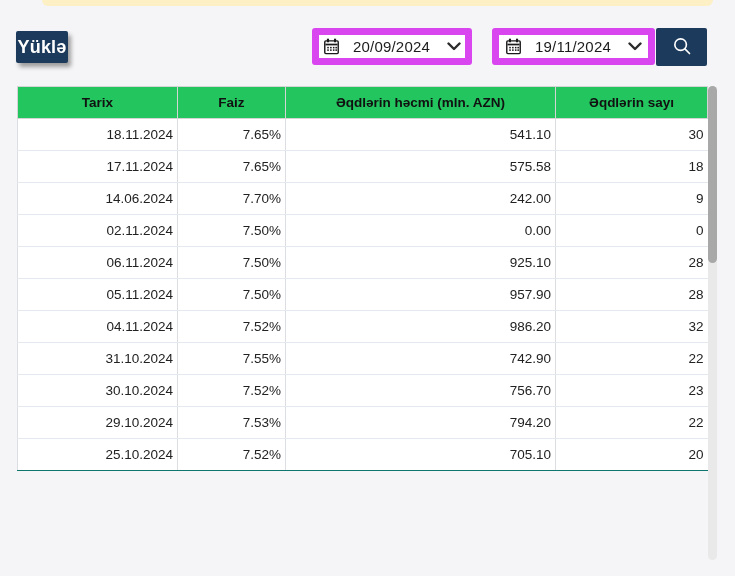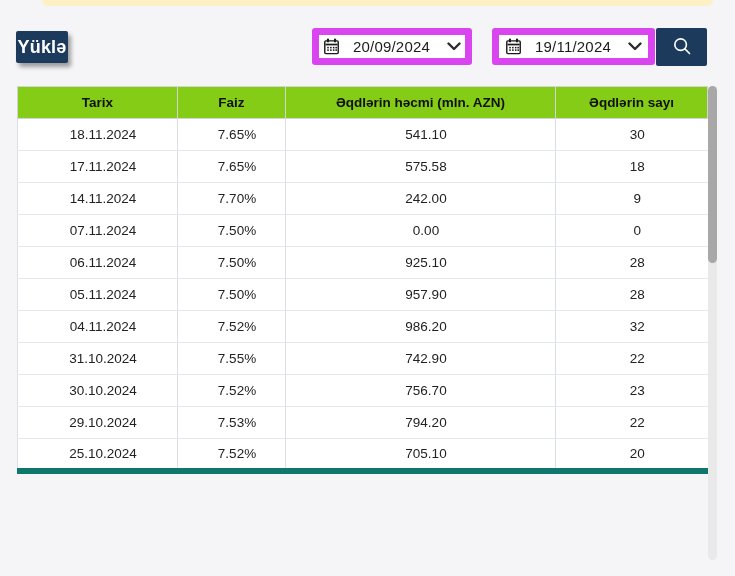--- a/index.html
+++ b/index.html
@@ -45,33 +45,33 @@
     position:absolute;left:656px;top:28px;width:51px;height:38px;
     background:#1c3a5c;border:none;border-radius:2px;
     display:flex;align-items:center;justify-content:center;cursor:pointer;
   }
 
   
   .table-wrap{position:absolute;left:17px;top:86px;width:690px;}
   table{border-collapse:collapse;table-layout:fixed;width:690px;background:#fff;}
   col.c1{width:160px;} col.c2{width:108px;} col.c3{width:270px;} col.c4{width:152px;}
   thead th{
-    background:#84cc16;height:27px;box-sizing:border-box;
+    background:#22c55e;height:27px;box-sizing:border-box;
     font-size:13.5px;font-weight:700;color:#111;text-align:center;
     border:1px solid #d4d4d4;padding:8px 4px;
   }
   tbody td{
     height:32px;box-sizing:border-box;background:#fff;
-    font-size:13.5px;color:#222;text-align:center;
+    font-size:13.5px;color:#222;text-align:right;
     padding:0 4px 0 15px;
     border-right:1px solid #dbdfe4;border-bottom:1px solid #e3e9ef;
   }
   tbody td:first-child{border-left:1px solid #dbdfe4;}
   tbody td:last-child{border-right:none;}
-  tbody tr:last-child td{border-bottom:6px solid #0f766e;}
+  tbody tr:last-child td{border-bottom:1px solid #0f766e;}
 
   
   .vscroll-track{
     position:absolute;left:708px;top:86px;width:9px;height:474px;
     background:#e9e9e9;border-radius:5px;
   }
   .vscroll-thumb{
     position:absolute;left:0;top:0;width:9px;height:177px;
     background:#a8a8a8;border-radius:5px;cursor:grab;
   }
@@ -171,27 +171,27 @@
             <td>541.10</td>
             <td>30</td>
           </tr>
           <tr>
             <td>17.11.2024</td>
             <td>7.65%</td>
             <td>575.58</td>
             <td>18</td>
           </tr>
           <tr>
-            <td>14.11.2024</td>
+            <td>14.06.2024</td>
             <td>7.70%</td>
             <td>242.00</td>
             <td>9</td>
           </tr>
           <tr>
-            <td>07.11.2024</td>
+            <td>02.11.2024</td>
             <td>7.50%</td>
             <td>0.00</td>
             <td>0</td>
           </tr>
           <tr>
             <td>06.11.2024</td>
             <td>7.50%</td>
             <td>925.10</td>
             <td>28</td>
           </tr>

